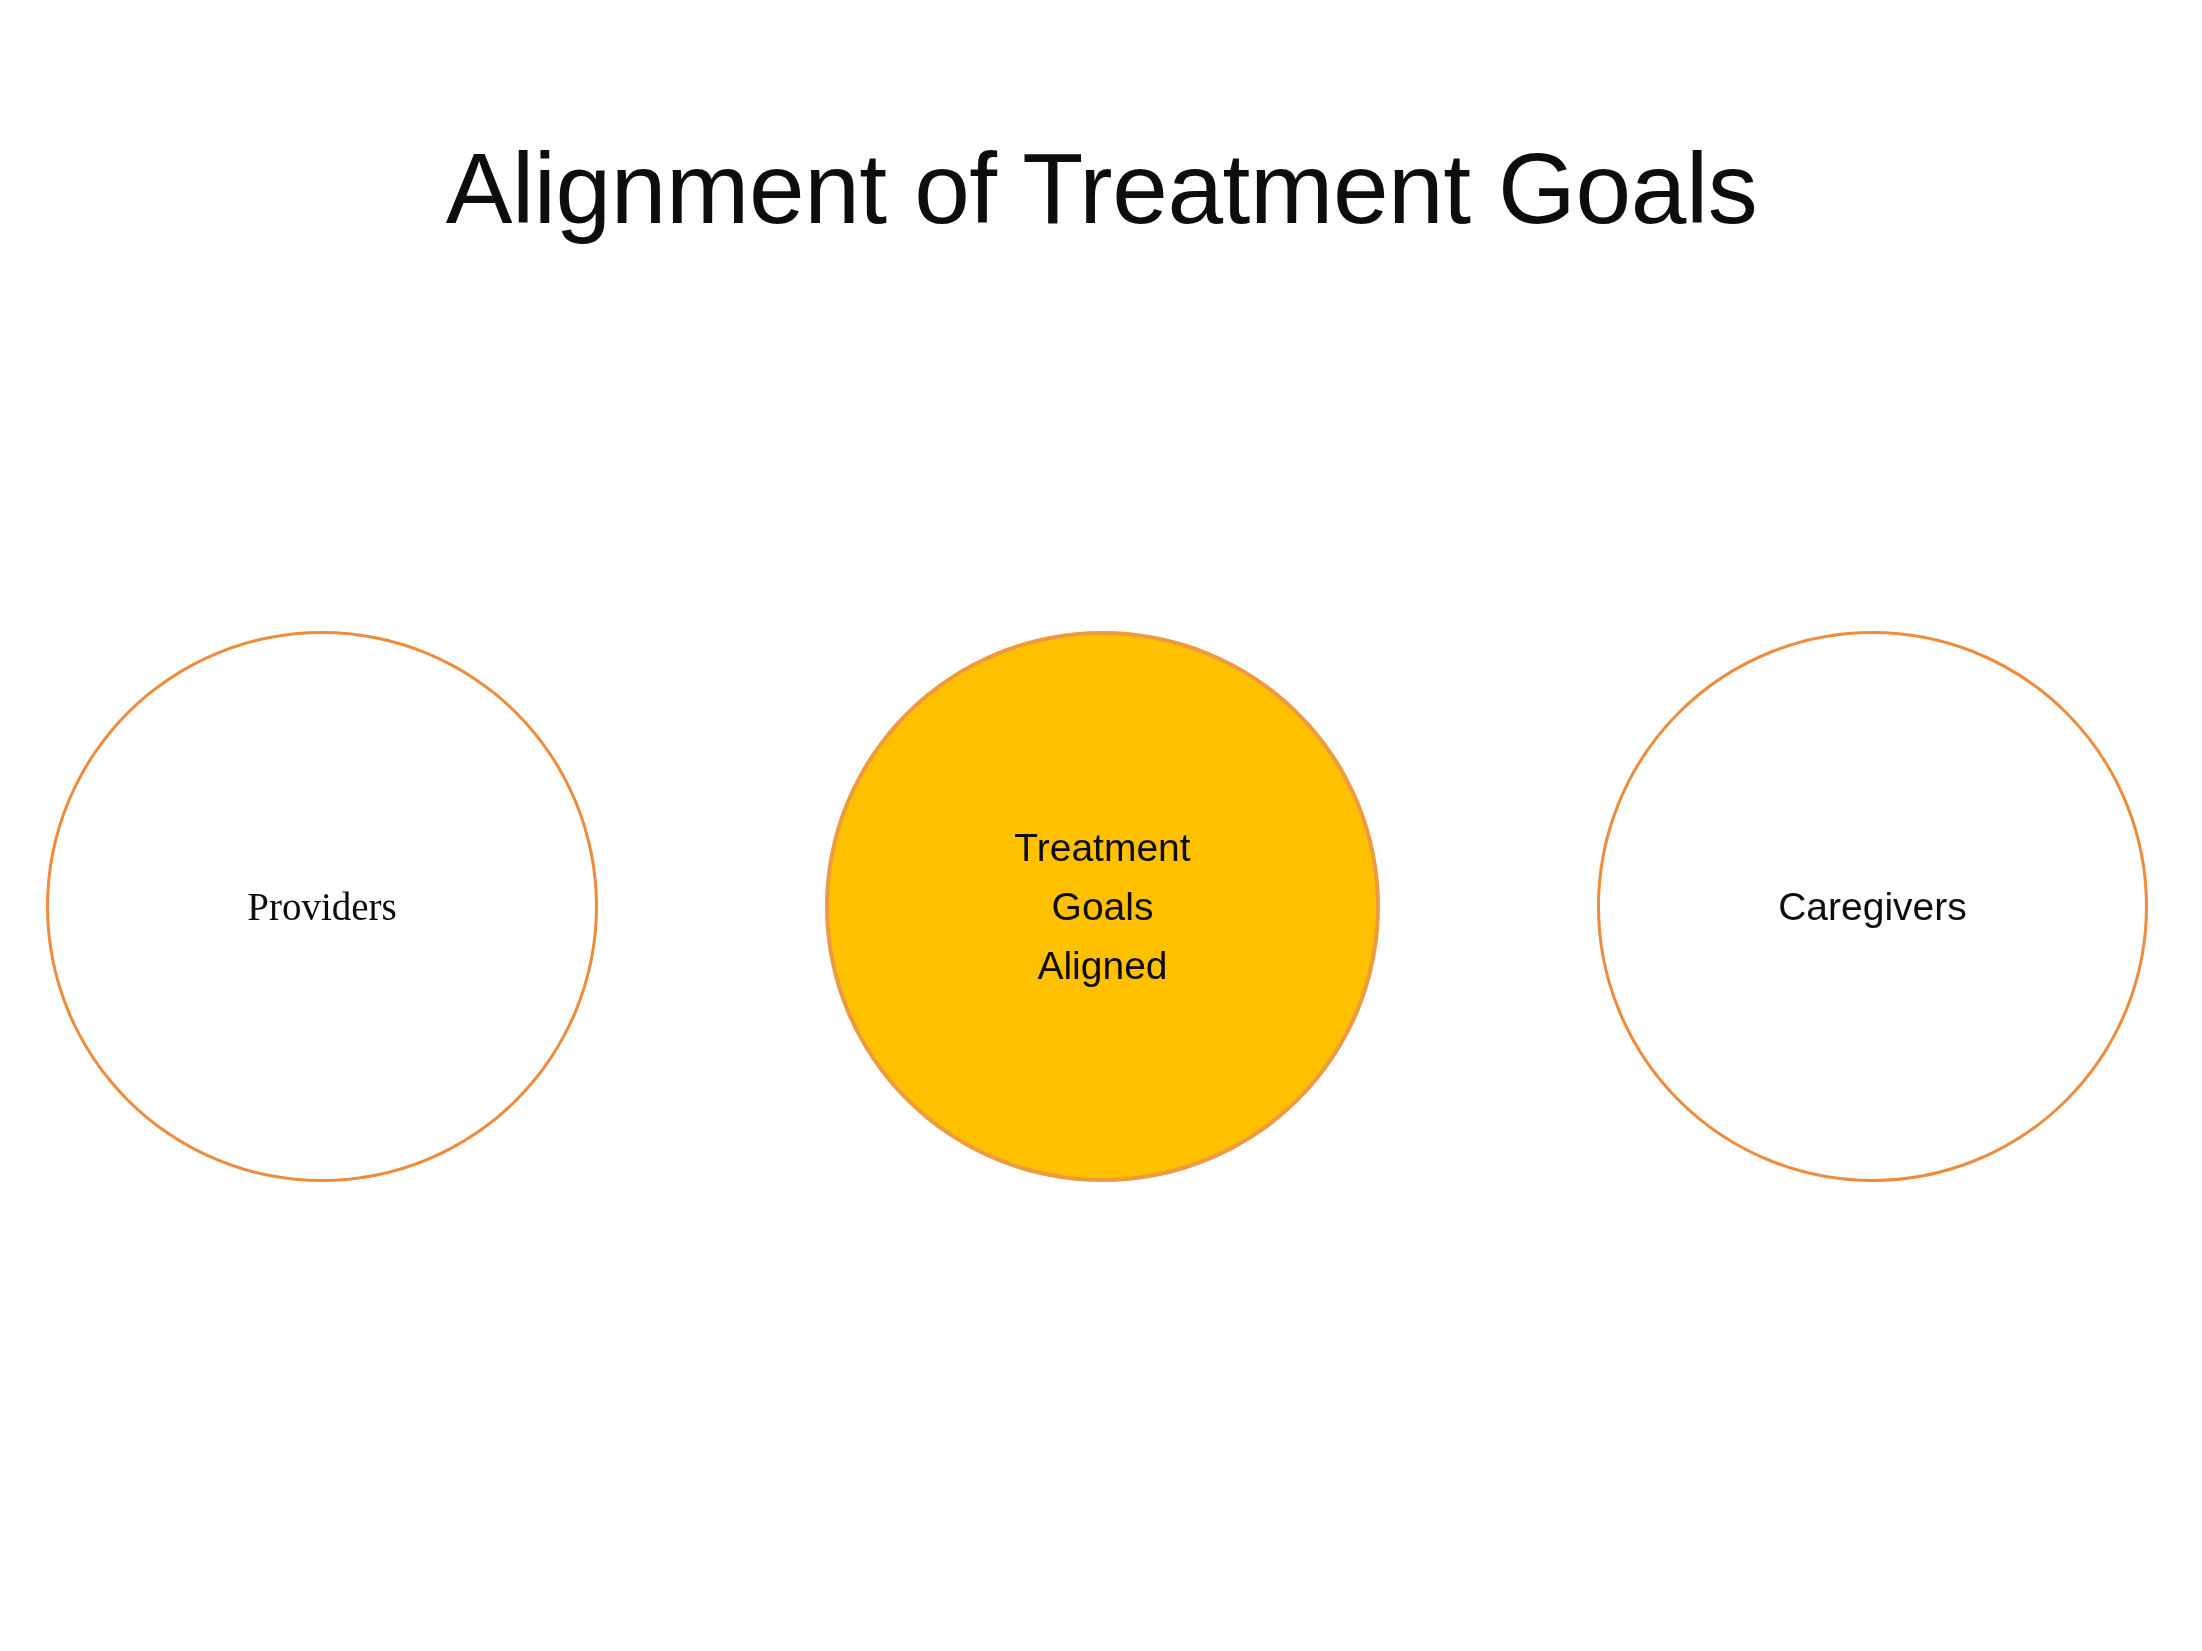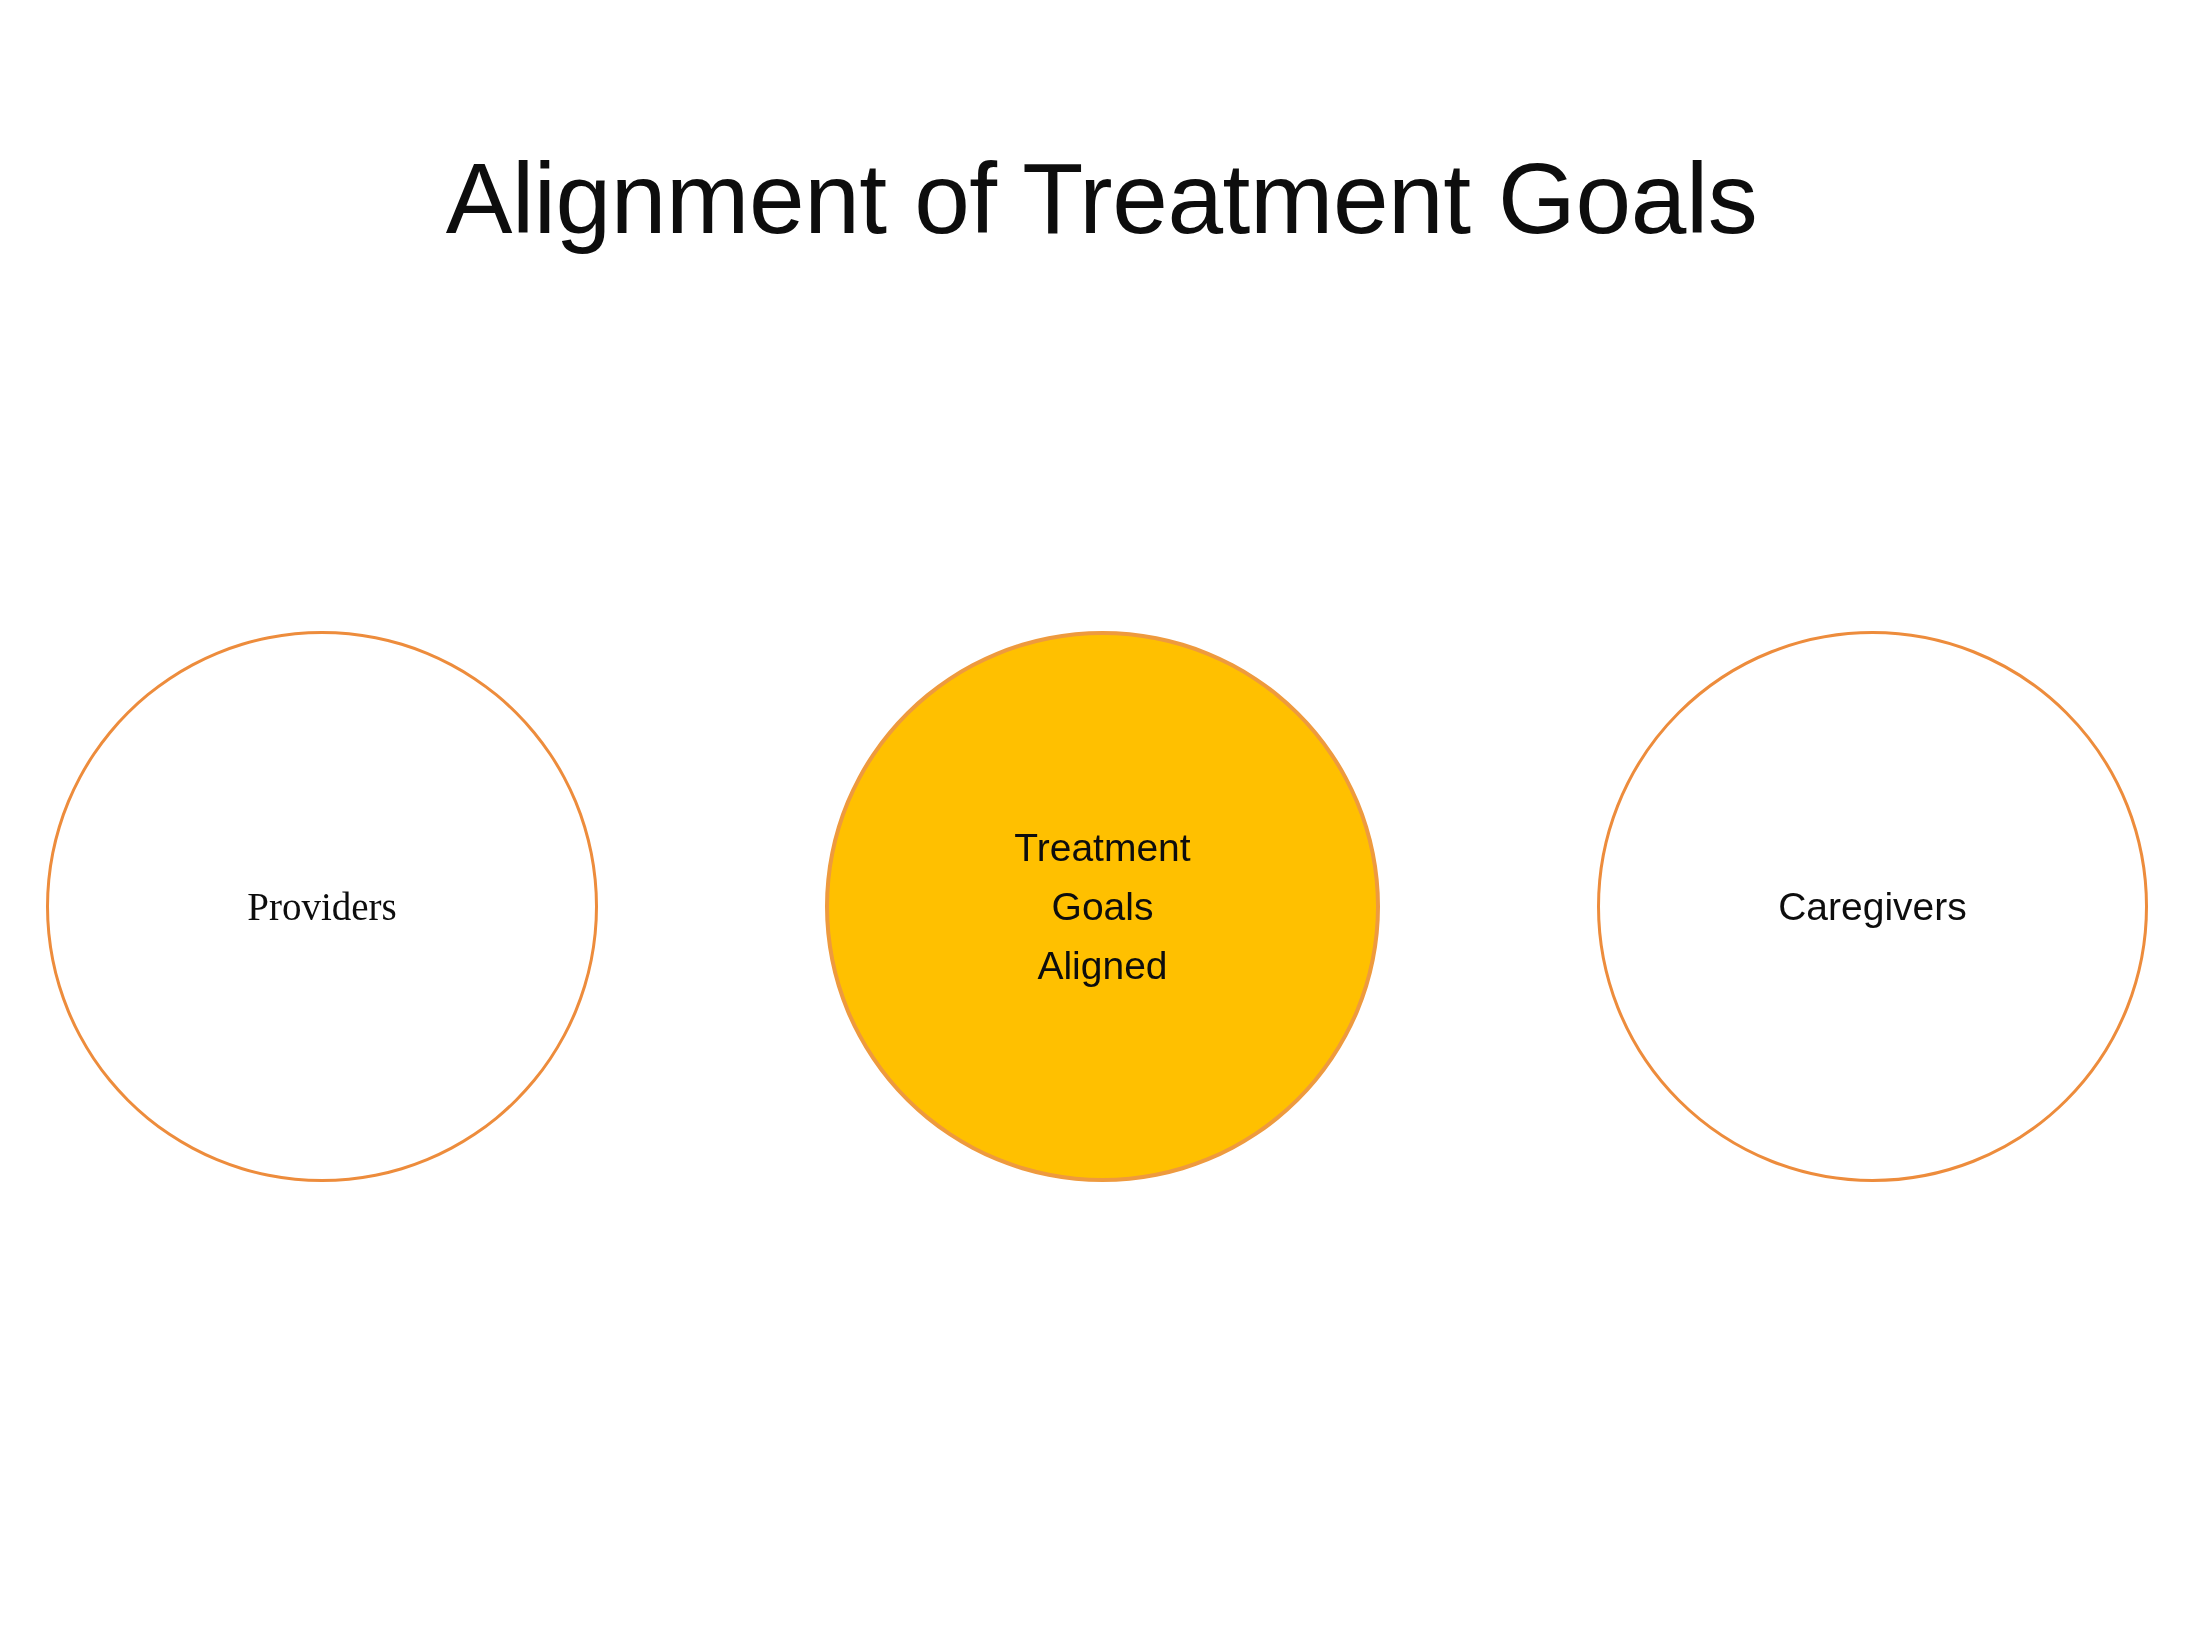--- a/index.html
+++ b/index.html
@@ -18,21 +18,21 @@
     width: 2203px;
     height: 1652px;
     background: #ffffff;
     overflow: hidden;
   }
 
   
   #slide-title {
     position: absolute;
     left: 0;
-    top: 139px;
+    top: 129px;
     width: 2203px;
     text-align: center;
     font-size: 100px;
     line-height: 1.18;
     font-weight: 400;
     color: #0d0d0d;
     letter-spacing: -0.4px;
     white-space: nowrap;
   }
 

